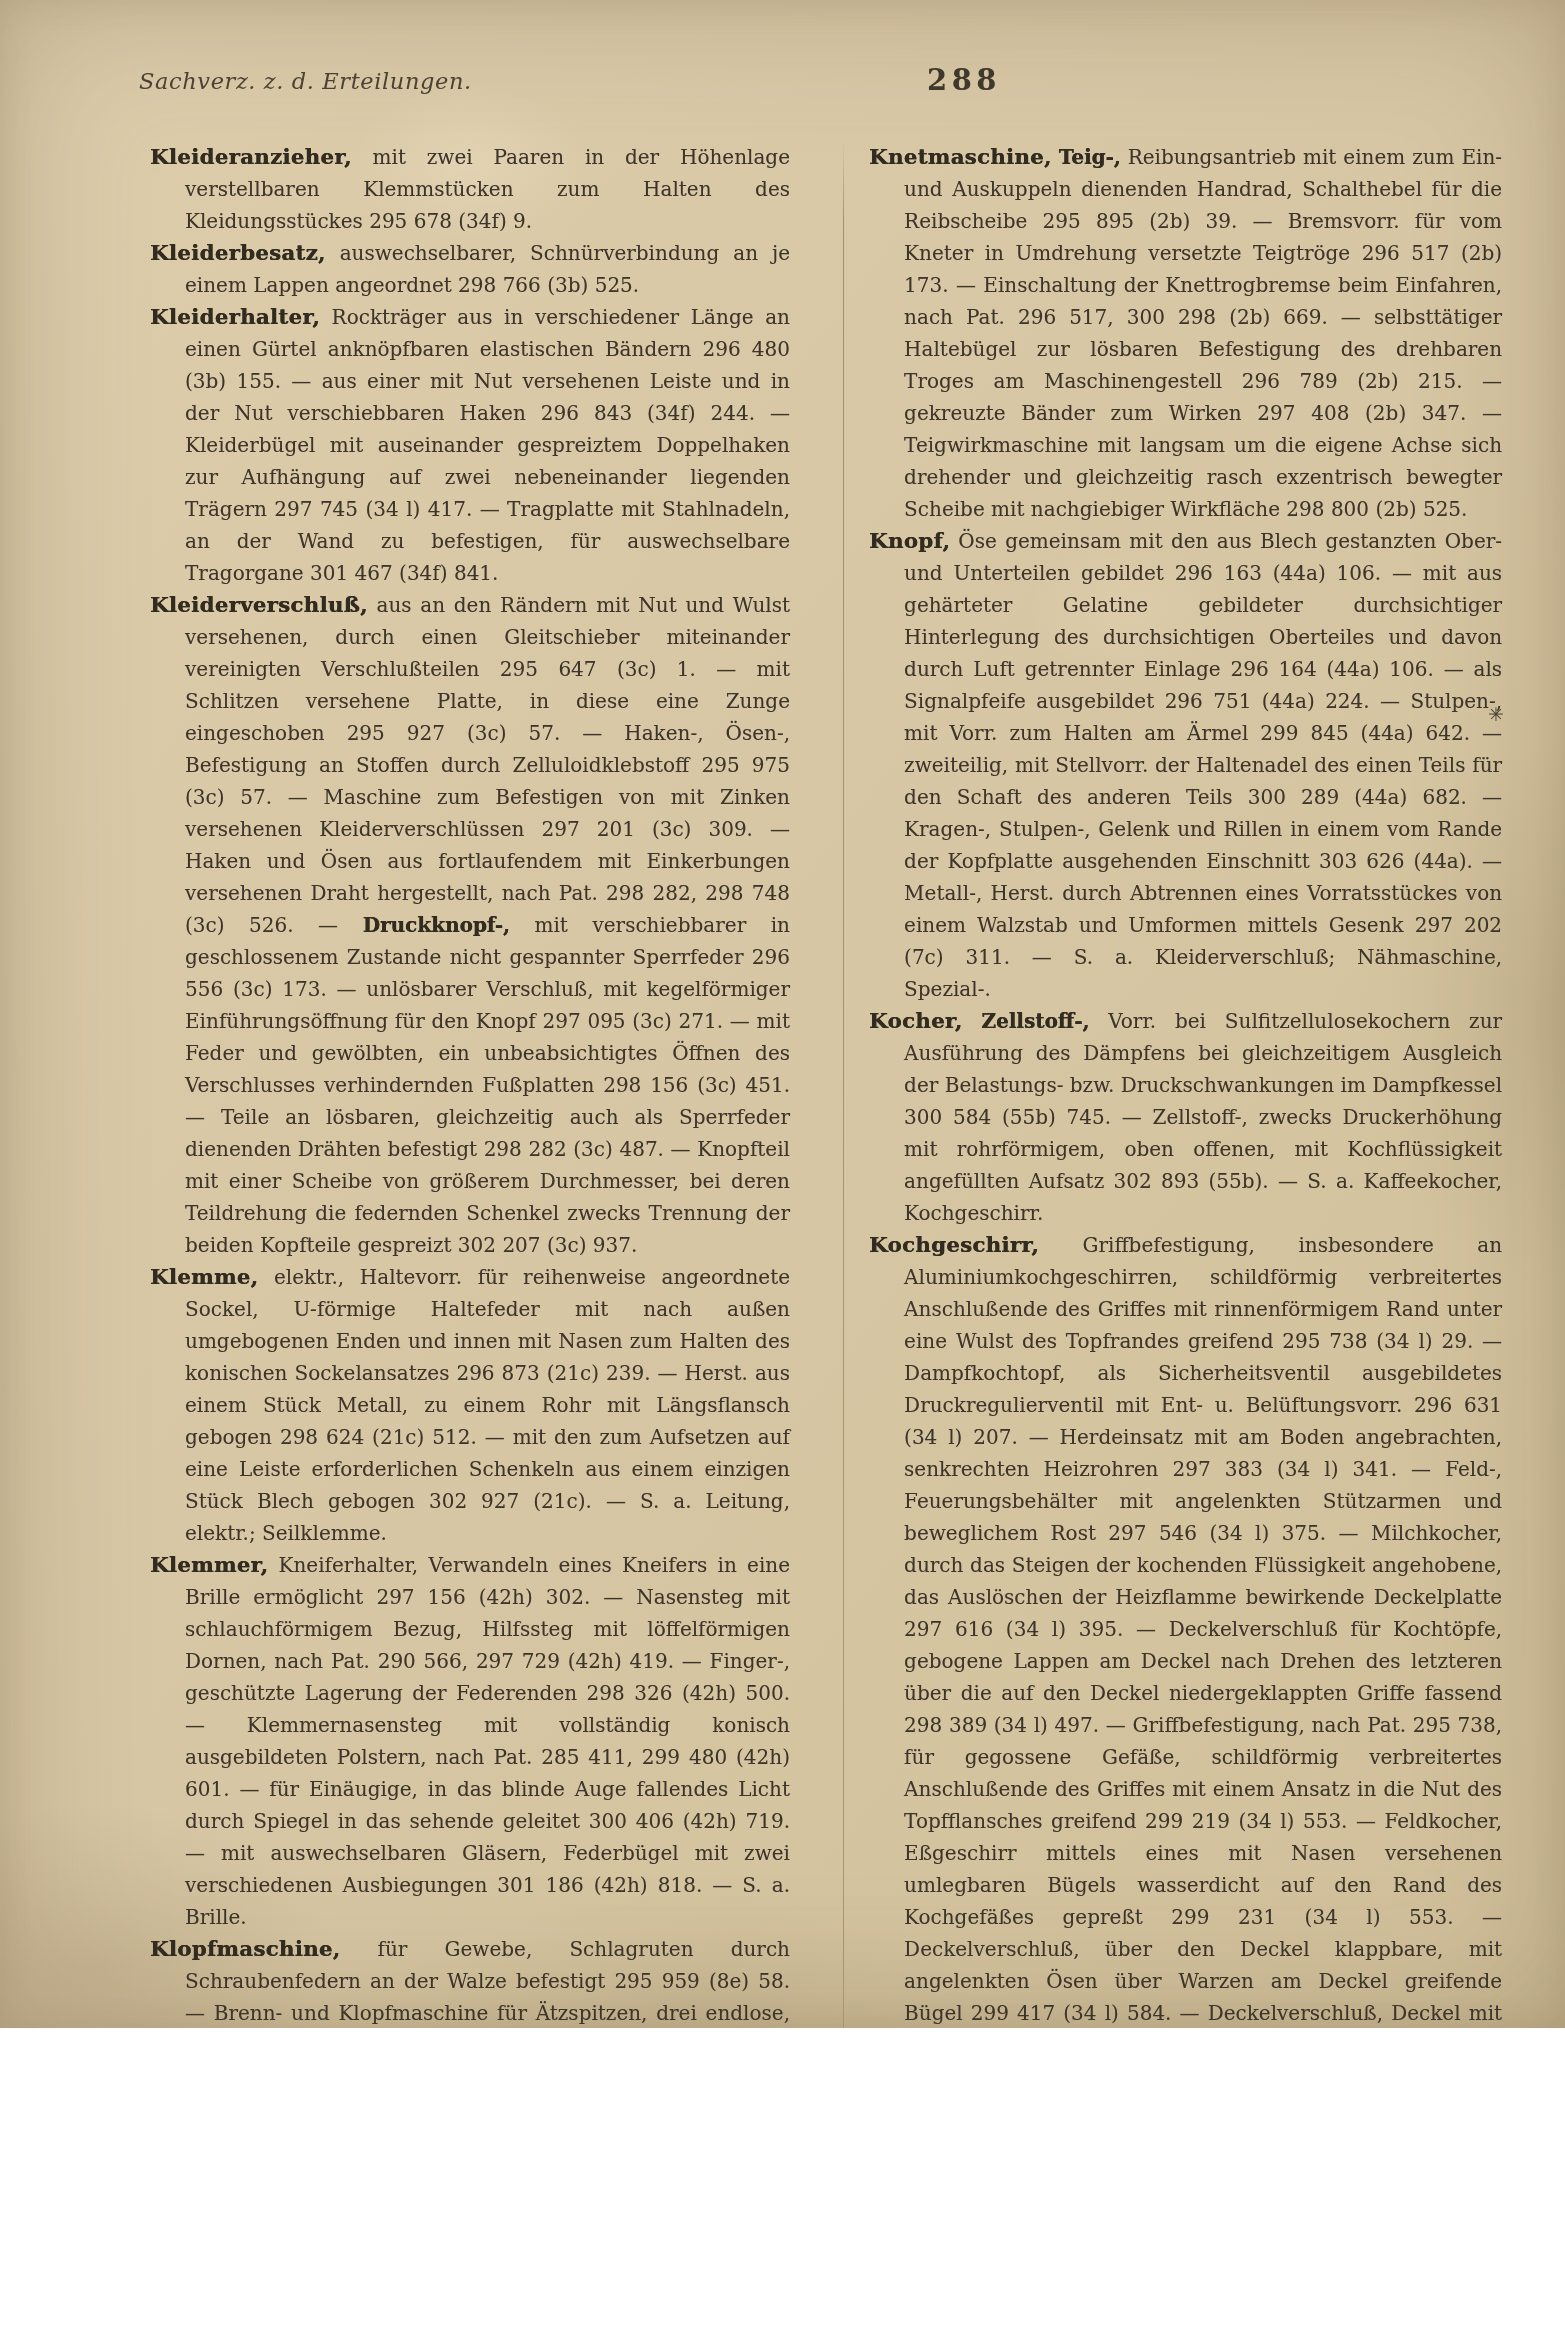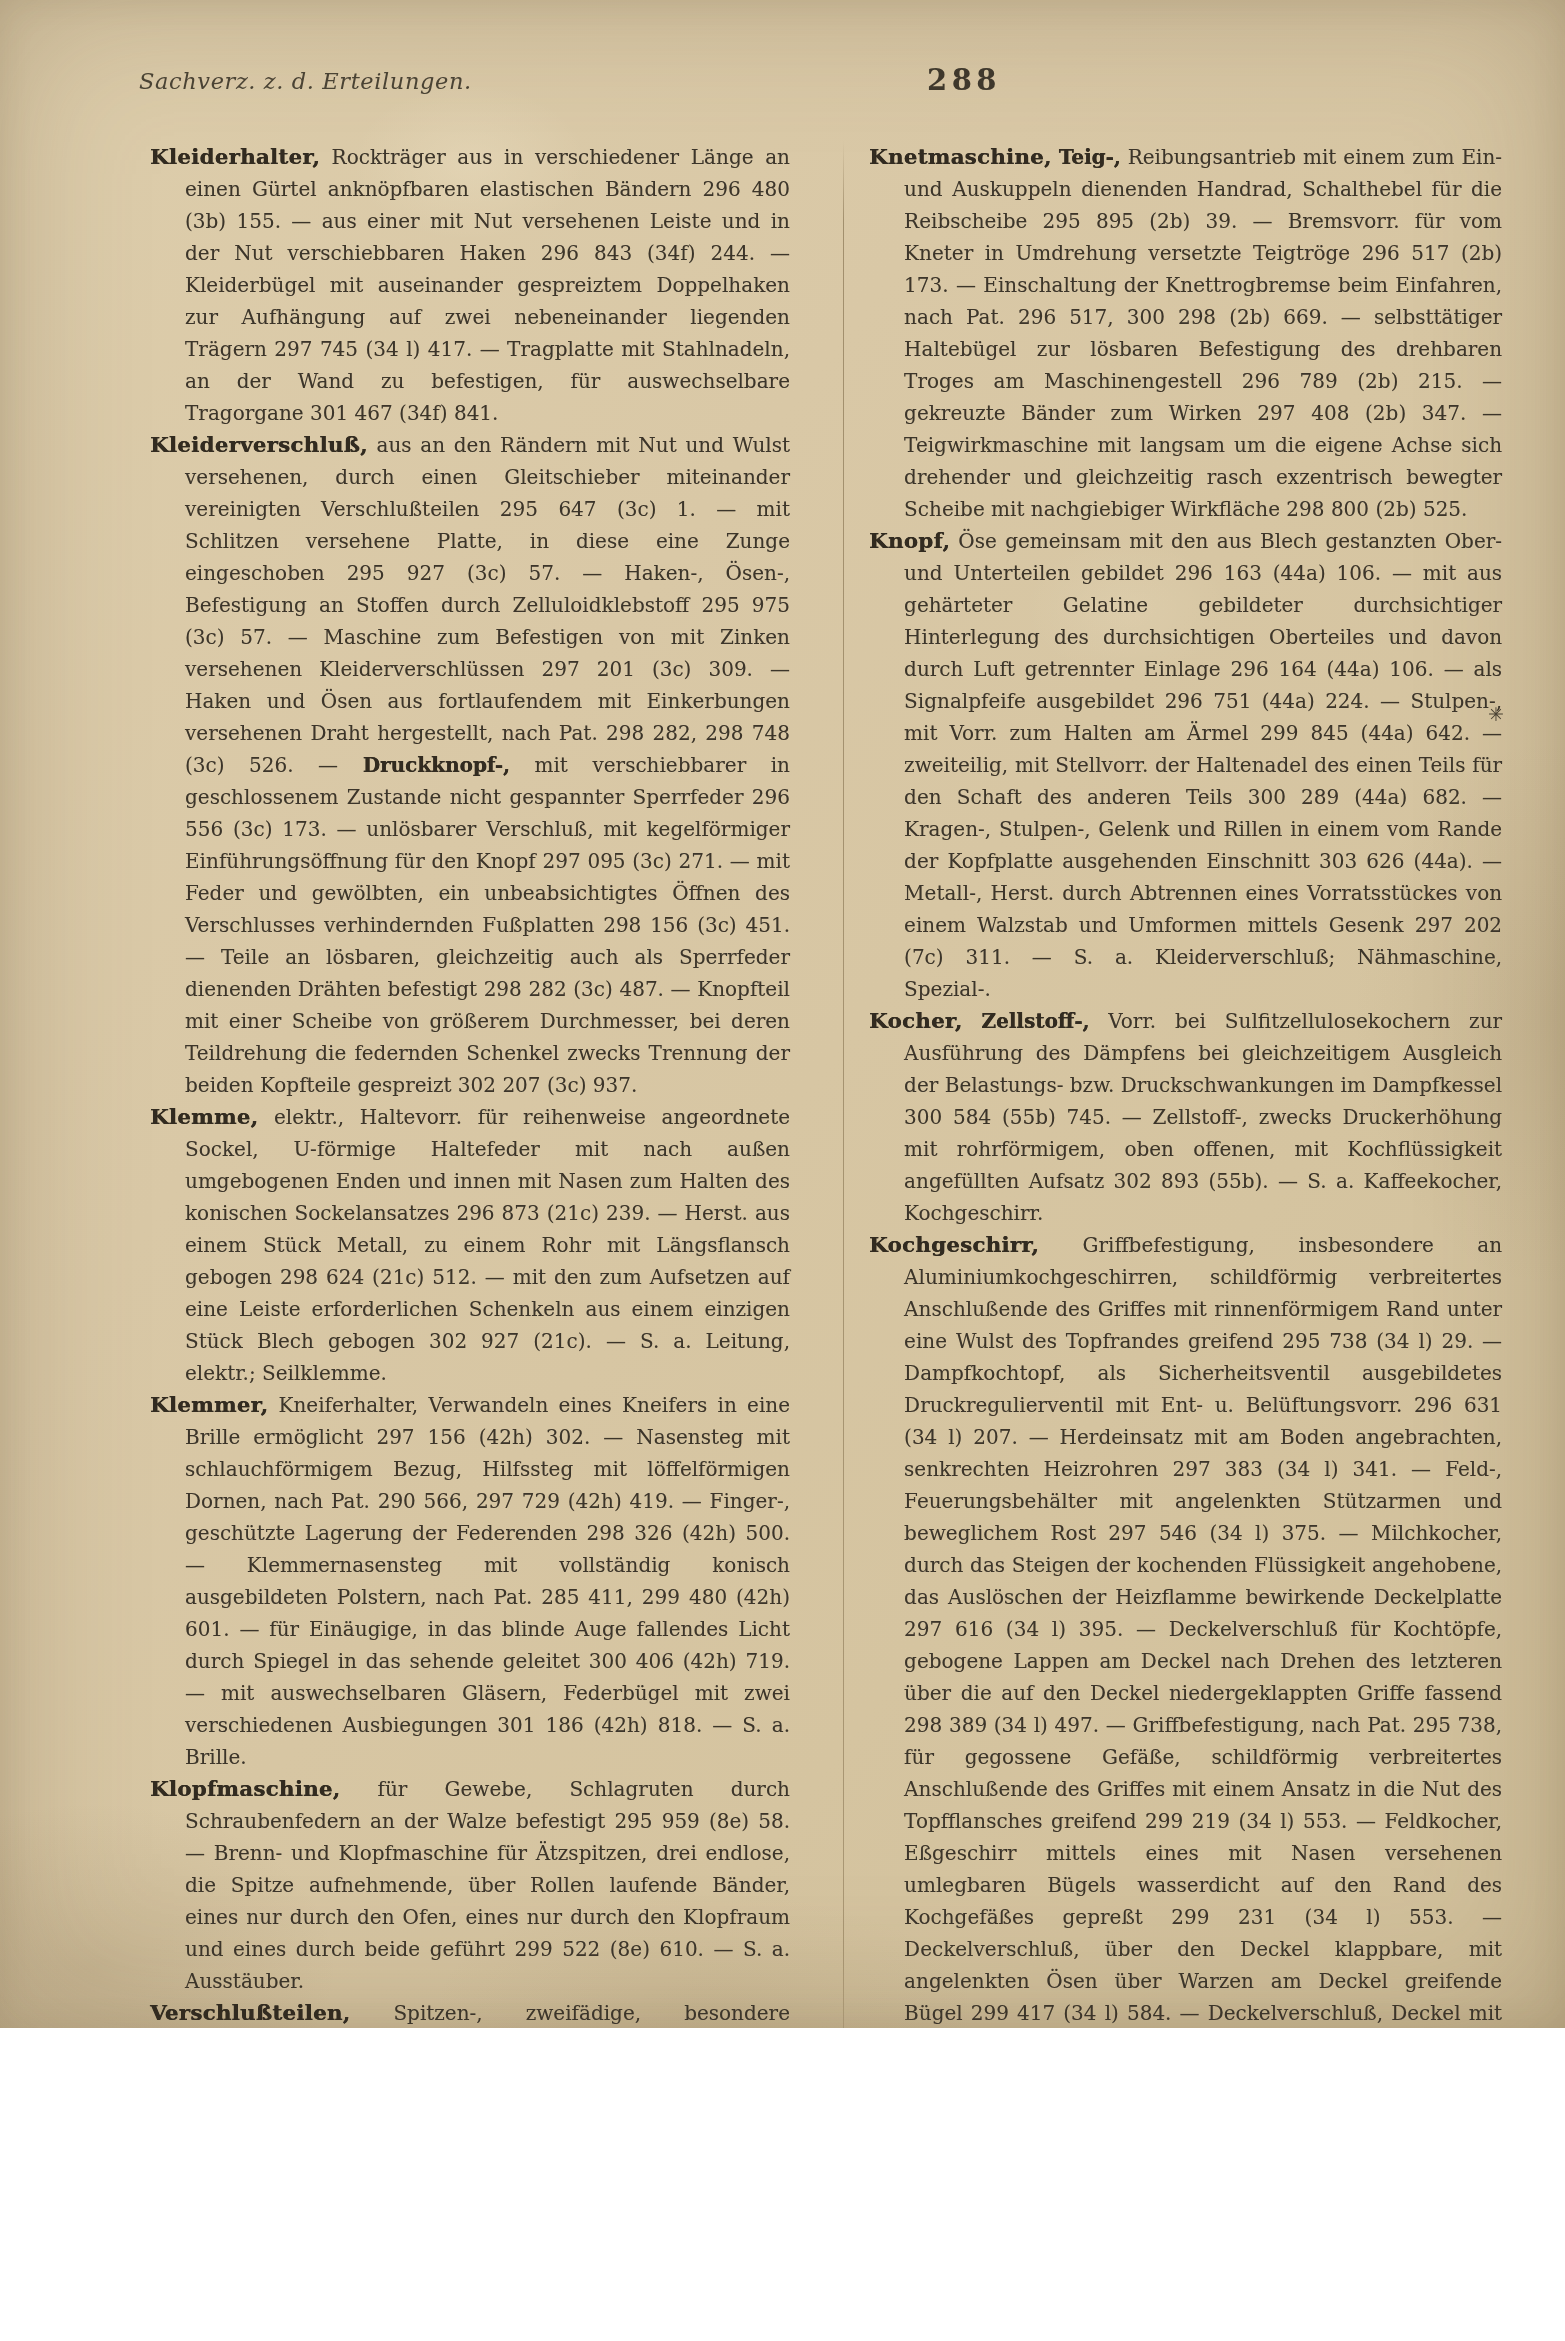--- a/index.html
+++ b/index.html
@@ -67,20 +67,22 @@
 <body>
 
 <div class="page">
   <div class="texture"></div>
 
   <span class="running-title">Sachverz. z. d. Erteilungen.</span>
   <span class="page-number">288</span>
 
   <div class="columns">
     <div class="column column-left" id="col-0">
+        <p class="entry"><span class="term">Kleideranzieher,</span><span> mit zwei Paaren in der Höhenlage verstellbaren Klemmstücken zum Halten des Kleidungsstückes 295 678 (34f) 9.</span></p>
+        <p class="entry"><span class="term">Kleiderbesatz,</span><span> auswechselbarer, Schnürverbindung an je einem Lappen angeordnet 298 766 (3b) 525.</span></p>
         <p class="entry"><span class="term">Kleiderhalter,</span><span> Rockträger aus in verschiedener Länge an einen Gürtel anknöpfbaren elastischen Bändern 296 480 (3b) 155. — aus einer mit Nut versehenen Leiste und in der Nut verschiebbaren Haken 296 843 (34f) 244. — Kleiderbügel mit auseinander gespreiztem Doppelhaken zur Aufhängung auf zwei nebeneinander liegenden Trägern 297 745 (34 l) 417. — Tragplatte mit Stahlnadeln, an der Wand zu befestigen, für auswechselbare Tragorgane 301 467 (34f) 841.</span></p>
         <p class="entry"><span class="term">Kleiderverschluß,</span><span> aus an den Rändern mit Nut und Wulst versehenen, durch einen Gleitschieber miteinander vereinigten Verschlußteilen 295 647 (3c) 1. — mit Schlitzen versehene Platte, in diese eine Zunge eingeschoben 295 927 (3c) 57. — Haken-, Ösen-, Befestigung an Stoffen durch Zelluloidklebstoff 295 975 (3c) 57. — Maschine zum Befestigen von mit Zinken versehenen Kleiderverschlüssen 297 201 (3c) 309. — Haken und Ösen aus fortlaufendem mit Einkerbungen versehenen Draht hergestellt, nach Pat. 298 282, 298 748 (3c) 526. — </span><span class="subterm">Druckknopf-,</span><span> mit verschiebbarer in geschlossenem Zustande nicht gespannter Sperrfeder 296 556 (3c) 173. — unlösbarer Verschluß, mit kegelförmiger Einführungsöffnung für den Knopf 297 095 (3c) 271. — mit Feder und gewölbten, ein unbeabsichtigtes Öffnen des Verschlusses verhindernden Fußplatten 298 156 (3c) 451. — Teile an lösbaren, gleichzeitig auch als Sperrfeder dienenden Drähten befestigt 298 282 (3c) 487. — Knopfteil mit einer Scheibe von größerem Durchmesser, bei deren Teildrehung die federnden Schenkel zwecks Trennung der beiden Kopfteile gespreizt 302 207 (3c) 937.</span></p>
         <p class="entry"><span class="term">Klemme,</span><span> elektr., Haltevorr. für reihenweise angeordnete Sockel, U-förmige Haltefeder mit nach außen umgebogenen Enden und innen mit Nasen zum Halten des konischen Sockelansatzes 296 873 (21c) 239. — Herst. aus einem Stück Metall, zu einem Rohr mit Längsflansch gebogen 298 624 (21c) 512. — mit den zum Aufsetzen auf eine Leiste erforderlichen Schenkeln aus einem einzigen Stück Blech gebogen 302 927 (21c). — S. a. Leitung, elektr.; Seilklemme.</span></p>
         <p class="entry"><span class="term">Klemmer,</span><span> Kneiferhalter, Verwandeln eines Kneifers in eine Brille ermöglicht 297 156 (42h) 302. — Nasensteg mit schlauchförmigem Bezug, Hilfssteg mit löffelförmigen Dornen, nach Pat. 290 566, 297 729 (42h) 419. — Finger-, geschützte Lagerung der Federenden 298 326 (42h) 500. — Klemmernasensteg mit vollständig konisch ausgebildeten Polstern, nach Pat. 285 411, 299 480 (42h) 601. — für Einäugige, in das blinde Auge fallendes Licht durch Spiegel in das sehende geleitet 300 406 (42h) 719. — mit auswechselbaren Gläsern, Federbügel mit zwei verschiedenen Ausbiegungen 301 186 (42h) 818. — S. a. Brille.</span></p>
         <p class="entry"><span class="term">Klopfmaschine,</span><span> für Gewebe, Schlagruten durch Schraubenfedern an der Walze befestigt 295 959 (8e) 58. — Brenn- und Klopfmaschine für Ätzspitzen, drei endlose, die Spitze aufnehmende, über Rollen laufende Bänder, eines nur durch den Ofen, eines nur durch den Klopfraum und eines durch beide geführt 299 522 (8e) 610. — S. a. Ausstäuber.</span></p>
         <p class="entry"><span class="term">Verschlußteilen,</span><span> Spitzen-, zweifädige, besondere Anordnung der Auslaufgleise, nach Pat. 291 572, 302 958 (25b). — S. a. Flechtmaschine.</span></p>
       </div>
     <div class="divider"></div>
     <div class="column column-right" id="col-1">
         <p class="entry"><span class="term">Knetmaschine,</span><span> </span><span class="subterm">Teig-,</span><span> Reibungsantrieb mit einem zum Ein- und Auskuppeln dienenden Handrad, Schalthebel für die Reibscheibe 295 895 (2b) 39. — Bremsvorr. für vom Kneter in Umdrehung versetzte Teigtröge 296 517 (2b) 173. — Einschaltung der Knettrogbremse beim Einfahren, nach Pat. 296 517, 300 298 (2b) 669. — selbsttätiger Haltebügel zur lösbaren Befestigung des drehbaren Troges am Maschinengestell 296 789 (2b) 215. — gekreuzte Bänder zum Wirken 297 408 (2b) 347. — Teigwirkmaschine mit langsam um die eigene Achse sich drehender und gleichzeitig rasch exzentrisch bewegter Scheibe mit nachgiebiger Wirkfläche 298 800 (2b) 525.</span></p>

